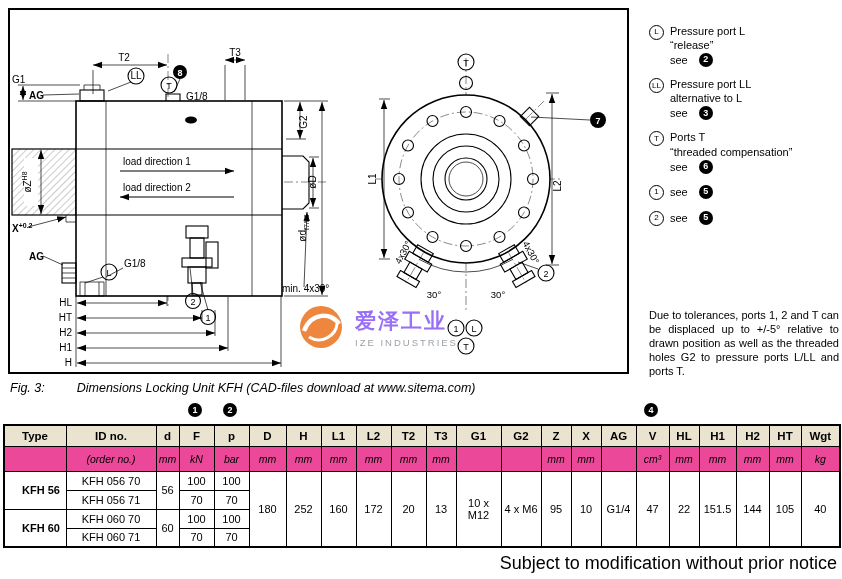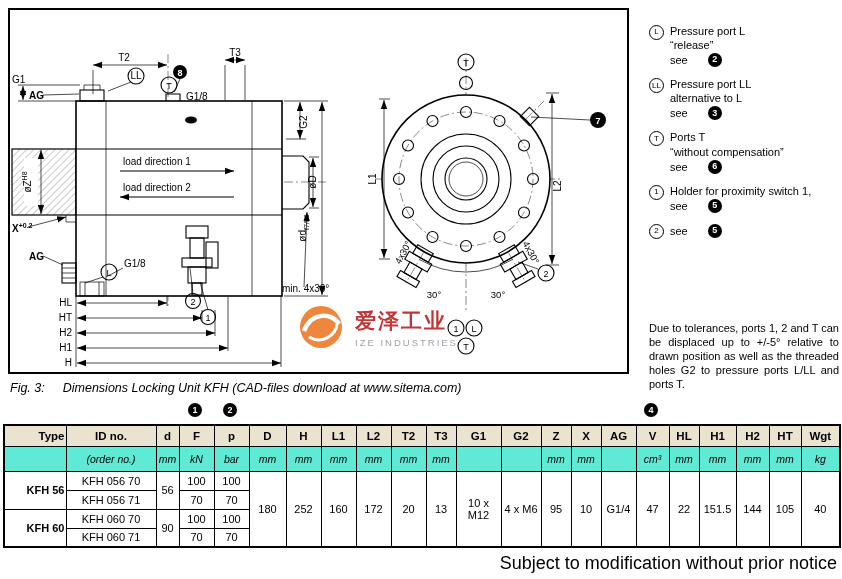--- a/index.html
+++ b/index.html
@@ -21,46 +21,46 @@
   .dl  { stroke:#000; stroke-width:0.7; fill:none; }
   .md  { stroke:#000; stroke-width:1.1; fill:none; }
   .tk  { stroke:#000; stroke-width:1.6; fill:#fff; }
   .cl  { stroke:#555; stroke-width:0.7; fill:none; stroke-dasharray:9 3 2 3; }
 
   .legend { position:absolute; left:649px; top:24px; width:190px; font-size:11px; line-height:1.28; }
   .legend-item { display:flex; gap:6px; margin-bottom:10px; }
   .badge { display:inline-flex; align-items:center; justify-content:center; flex:none;
            width:15px; height:15px; border:1px solid #000; border-radius:50%;
            font-size:8px; background:#fff; margin-top:1px; }
-  .see-row { display:flex; align-items:center; gap:20px; margin-top:1px; }
+  .see-row { display:flex; align-items:center; gap:11px; margin-top:1px; }
   .refnum { display:inline-flex; align-items:center; justify-content:center;
             width:14px; height:14px; border-radius:50%; background:#000; color:#fff;
             font-size:9px; font-weight:bold; }
   .note { margin-top:82px; text-align:justify; }
 
   .watermark { position:absolute; left:297px; top:303px; display:flex; align-items:center;
                gap:10px; opacity:.88; }
-  .wm-cn { font-size:21px; font-weight:bold; color:#b91c1c; letter-spacing:2px; }
+  .wm-cn { font-size:21px; font-weight:bold; color:#8b5cf6; letter-spacing:2px; }
   .wm-en { font-size:9.5px; color:#8d949b; letter-spacing:2px; margin-top:2px; }
 
   .caption { position:absolute; left:10px; top:381px; font-size:12.5px; font-style:italic; }
-  .caption .cap-text { margin-left:18px; }
+  .caption .cap-text { margin-left:32px; }
 
   .tbl-callout { position:absolute; top:403px; }
   .tc1 { left:188px; } .tc2 { left:223px; } .tc4 { left:644px; }
 
   table.spec { position:absolute; left:3px; top:424px; width:836px;
                border-collapse:collapse; table-layout:fixed; font-size:11px;
                border:2px solid #000; }
   .spec th, .spec td { border:1px solid #000; text-align:center; padding:1px 1px;
                        overflow:hidden; }
   .spec thead tr.hdr th { background:#e9e3cf; font-weight:bold; height:21px; font-size:11.5px; }
-  .spec thead tr.units td { background:#5eead4; font-style:italic; font-size:10.5px; height:25px; }
+  .spec thead tr.units td { background:#ec4899; font-style:italic; font-size:10.5px; height:25px; }
   .spec tbody td { height:19px; background:#fff; }
-  .spec th.type, .spec td.type { text-align:right; padding-left:17px; }
+  .spec th.type, .spec td.type { text-align:left; padding-left:17px; }
   .spec td.type { font-weight:bold;margin-left:32px; }
 
   .footer { position:absolute; right:5px; top:553px; font-size:18px; }
 </style>
 </head>
 <body>
 
 <div class="drawing-box">
   <svg class="draw" width="617" height="362" viewBox="0 0 617 362">
     <defs>
@@ -314,31 +314,30 @@
       <div class="see-row">
           <span>see</span>
           <span class="refnum">3</span>
         </div>
     </div>
   </div>
   <div class="legend-item">
     <span class="badge">T</span>
     <div>
       <div>Ports T</div>
-      <div>“without compensation”</div>
+      <div>“threaded compensation”</div>
       <div class="see-row">
           <span>see</span>
           <span class="refnum">6</span>
         </div>
     </div>
   </div>
   <div class="legend-item">
     <span class="badge">1</span>
     <div>
-      <div>Holder for proximity switch 1,</div>
       <div class="see-row">
           <span>see</span>
           <span class="refnum">5</span>
         </div>
     </div>
   </div>
   <div class="legend-item">
     <span class="badge">2</span>
     <div>
       <div class="see-row">
@@ -471,21 +470,21 @@
       <td rowspan="4">40</td>
     </tr>
     <tr>
       <td>KFH 056 71</td>
       <td>70</td>
       <td>70</td>
     </tr>
     <tr>
       <td class="type" rowspan="2">KFH 60</td>
       <td>KFH 060 70</td>
-      <td rowspan="2">90</td>
+      <td rowspan="2">60</td>
       <td>100</td>
       <td>100</td>
     </tr>
     <tr>
       <td>KFH 060 71</td>
       <td>70</td>
       <td>70</td>
     </tr>
   </tbody>
 </table>

